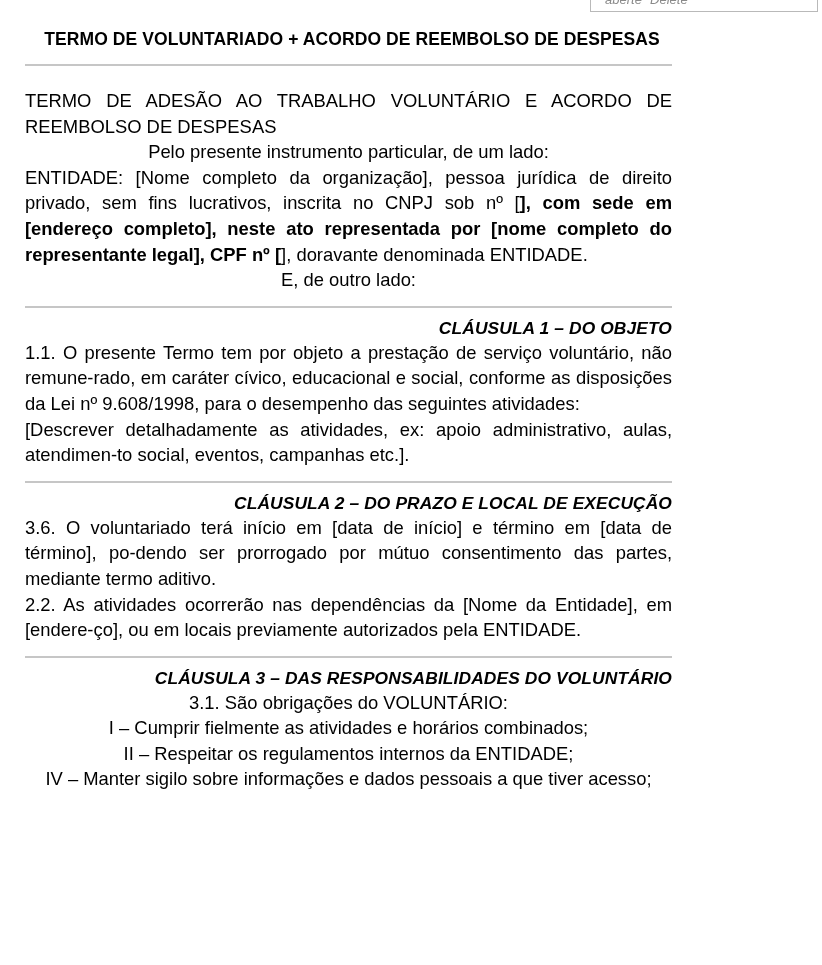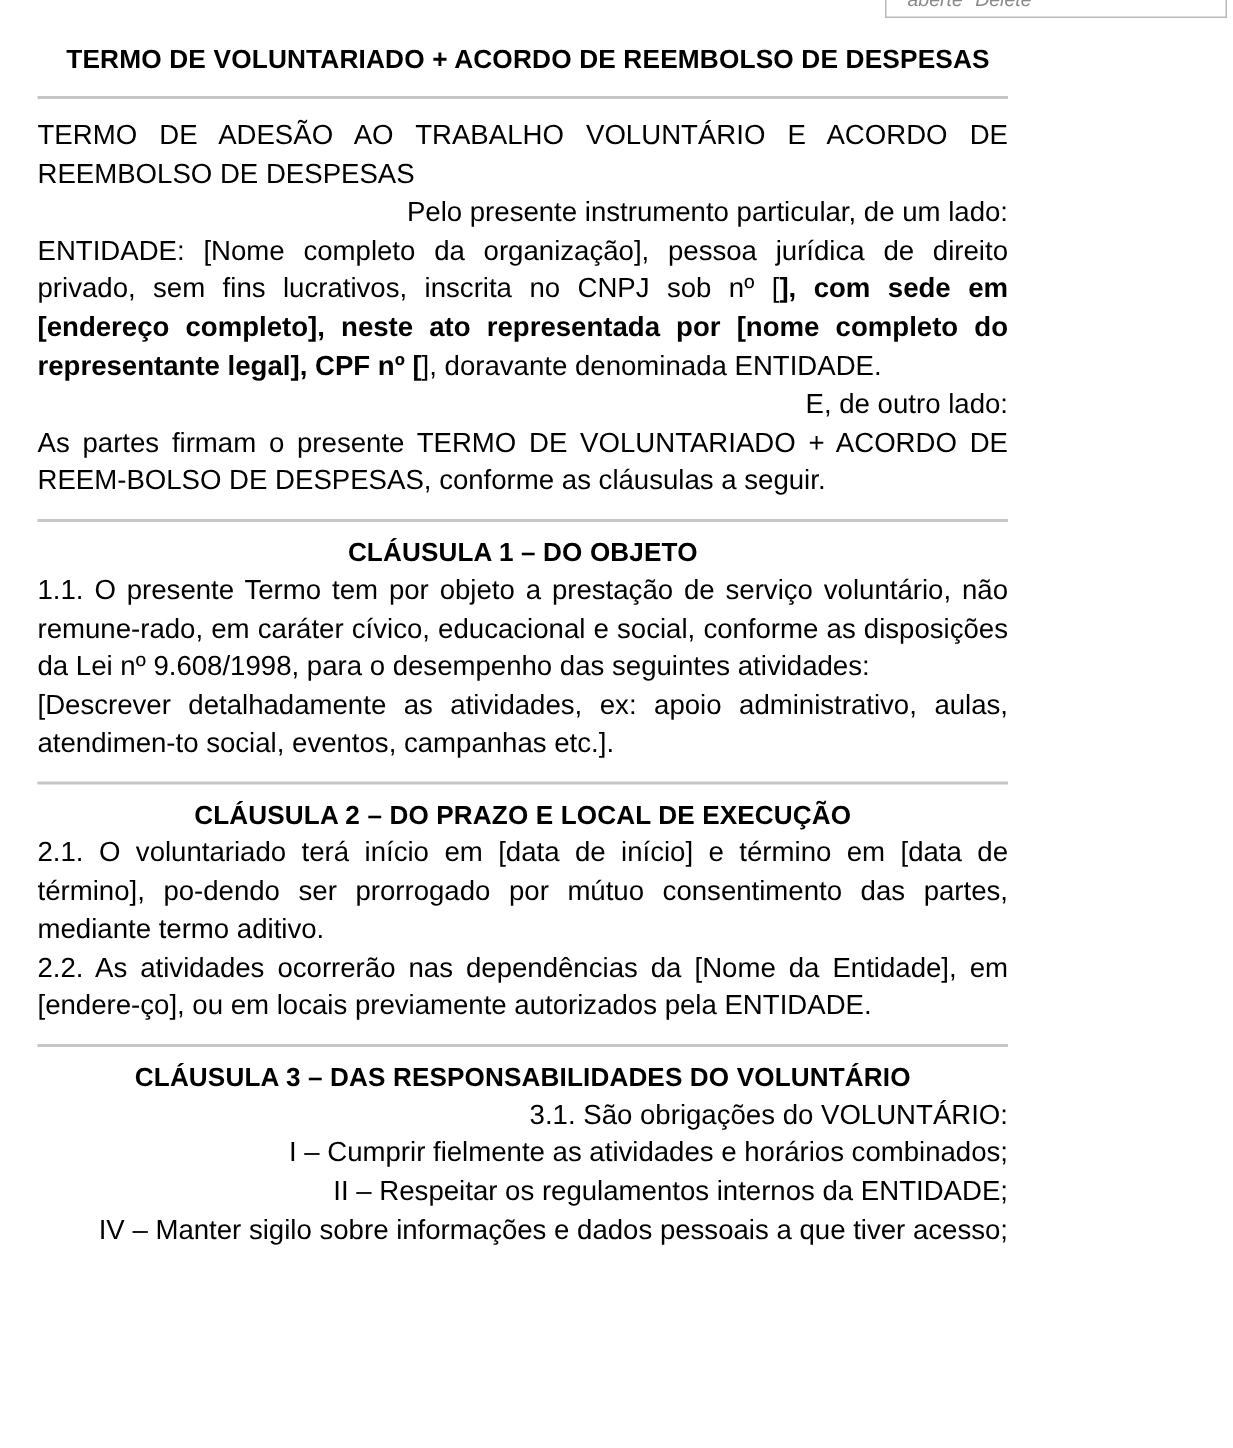--- a/index.html
+++ b/index.html
@@ -74,40 +74,41 @@
   #rule-c2     { margin: 13px 32px 0 25px; }
   #rule-c3     { margin: 13px 32px 0 25px; }
 
   .body-block {
     padding: 0 32px 0 25px;
     font-size: 18.4px;
     line-height: 25.6px;
     text-align: justify;
     font-stretch: condensed;
   }
-  #intro-block { padding-top: 11px; }
+  #intro-block { padding-top: 22px; }
   .clause-block { padding-top: 2px; }
 
   .body-block p {
     margin: 0;
     padding: 0;
     text-align: justify;
     hyphens: manual;
   }
-  .body-block p.noj { text-align: right; }
+  .body-block p.noj { text-align: center; }
 
   .clause-head {
     margin: 0;
     padding: 6px 0 0 0;
     font-size: 17.4px;
     line-height: 24px;
     font-weight: bold;
-    text-align: center;
+    text-align: right;
     letter-spacing: 0.1px;
     font-stretch: condensed;
+    font-style: italic;
   }
   .bi { font-weight: bold; }
 </style>
 </head>
 <body>
 
 <div id="tooltip-strip">
   <span class="tip-text">aberte "Delete"</span>
 </div>
 
@@ -115,34 +116,33 @@
 
   <h1 class="doc-title">TERMO DE VOLUNTARIADO + ACORDO DE REEMBOLSO DE DESPESAS</h1>
 
   <hr class="rule" id="rule-top">
 
   <div class="body-block" id="intro-block">
     <p>TERMO DE ADESÃO AO TRABALHO VOLUNTÁRIO E ACORDO DE REEMBOLSO DE DESPESAS</p>
     <p class="noj">Pelo presente instrumento particular, de um lado:</p>
     <p><span>ENTIDADE: [Nome completo da organização], pessoa jurídica de direito privado, sem fins lucrativos, inscrita no CNPJ sob nº [</span><span class="bi">], com sede em [endereço completo], neste ato representada por [nome completo do representante legal], CPF nº [</span><span>], doravante denominada ENTIDADE.</span></p>
     <p class="noj">E, de outro lado:</p>
-    <p>As partes firmam o presente TERMO DE VOLUNTARIADO + ACORDO DE REEM-BOLSO DE DESPESAS, conforme as cláusulas a seguir.</p>
   </div>
 
   <hr class="rule" id="rule-c1">
   <div class="body-block clause-block">
     <h2 class="clause-head">CLÁUSULA 1 – DO OBJETO</h2>
     <p>1.1. O presente Termo tem por objeto a prestação de serviço voluntário, não remune-rado, em caráter cívico, educacional e social, conforme as disposições da Lei nº 9.608/1998, para o desempenho das seguintes atividades:</p>
     <p>[Descrever detalhadamente as atividades, ex: apoio administrativo, aulas, atendimen-to social, eventos, campanhas etc.].</p>
   </div>
 
   <hr class="rule" id="rule-c2">
   <div class="body-block clause-block">
     <h2 class="clause-head">CLÁUSULA 2 – DO PRAZO E LOCAL DE EXECUÇÃO</h2>
-    <p>2.1. O voluntariado terá início em [data de início] e término em [data de término], po-dendo ser prorrogado por mútuo consentimento das partes, mediante termo aditivo.</p>
+    <p>3.6. O voluntariado terá início em [data de início] e término em [data de término], po-dendo ser prorrogado por mútuo consentimento das partes, mediante termo aditivo.</p>
     <p>2.2. As atividades ocorrerão nas dependências da [Nome da Entidade], em [endere-ço], ou em locais previamente autorizados pela ENTIDADE.</p>
   </div>
 
   <hr class="rule" id="rule-c3">
   <div class="body-block clause-block">
     <h2 class="clause-head">CLÁUSULA 3 – DAS RESPONSABILIDADES DO VOLUNTÁRIO</h2>
     <p class="noj">3.1. São obrigações do VOLUNTÁRIO:</p>
     <p class="noj">I – Cumprir fielmente as atividades e horários combinados;</p>
     <p class="noj">II – Respeitar os regulamentos internos da ENTIDADE;</p>
     <p class="noj">IV – Manter sigilo sobre informações e dados pessoais a que tiver acesso;</p>

